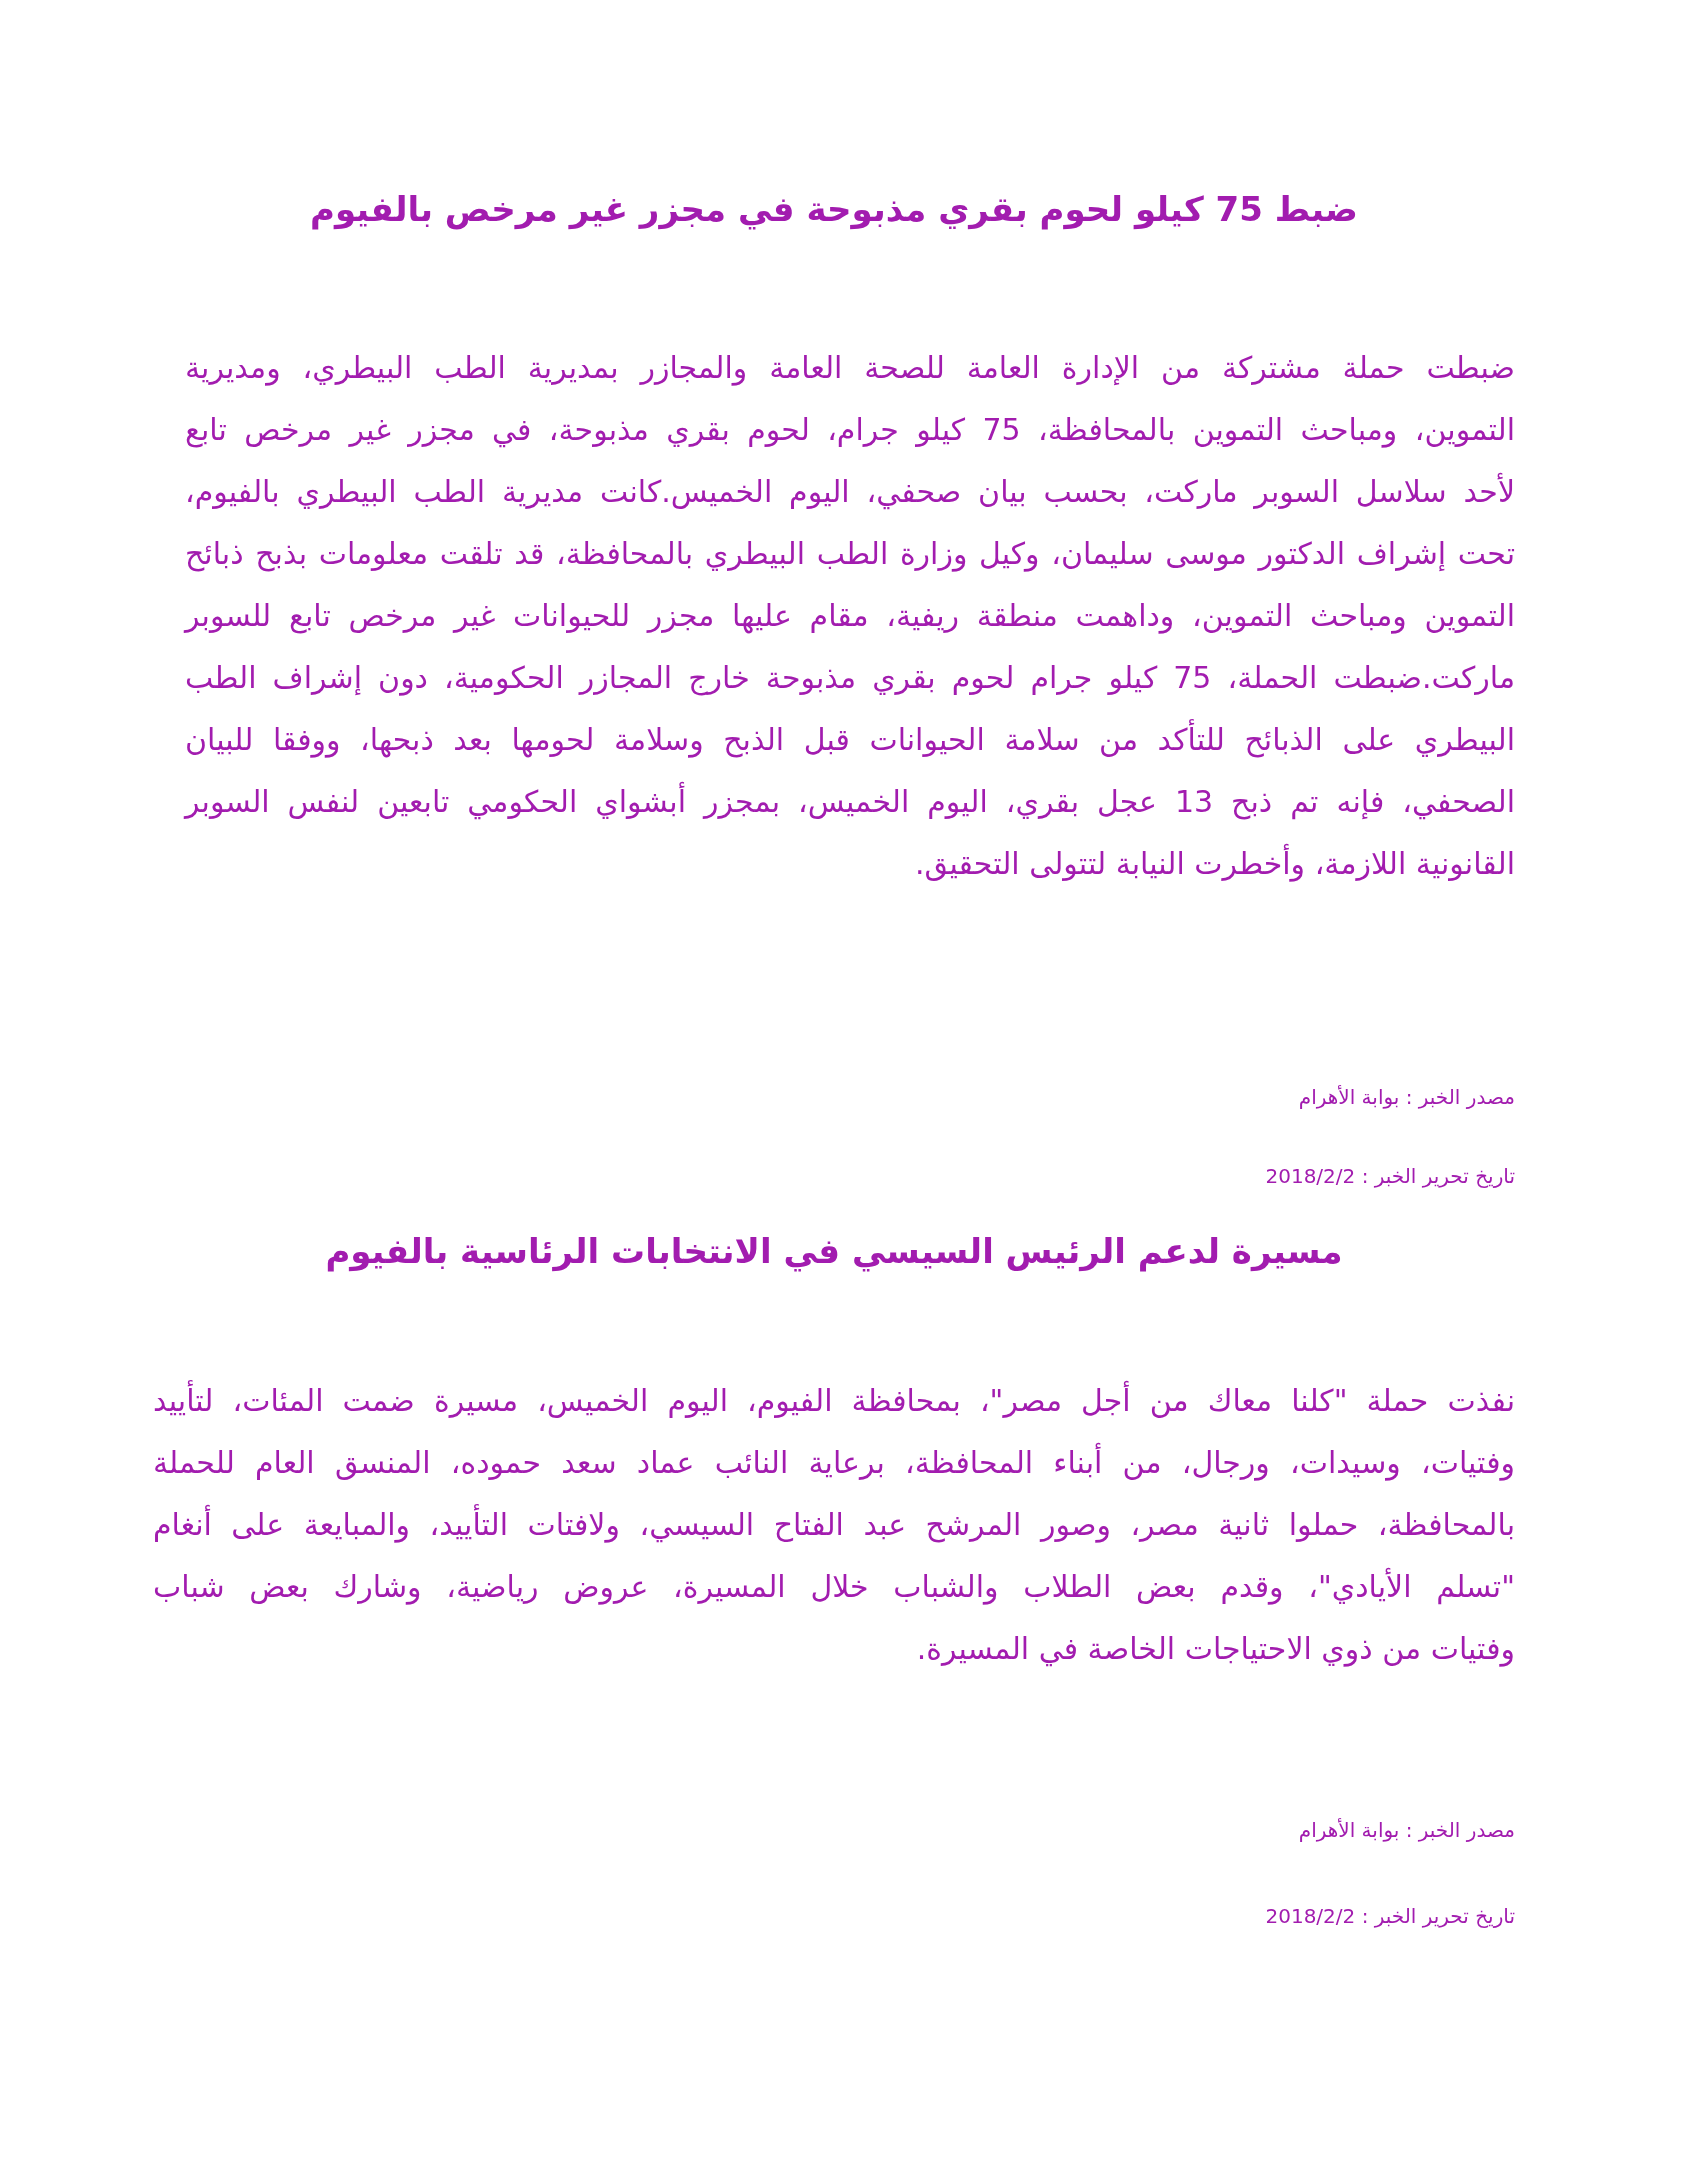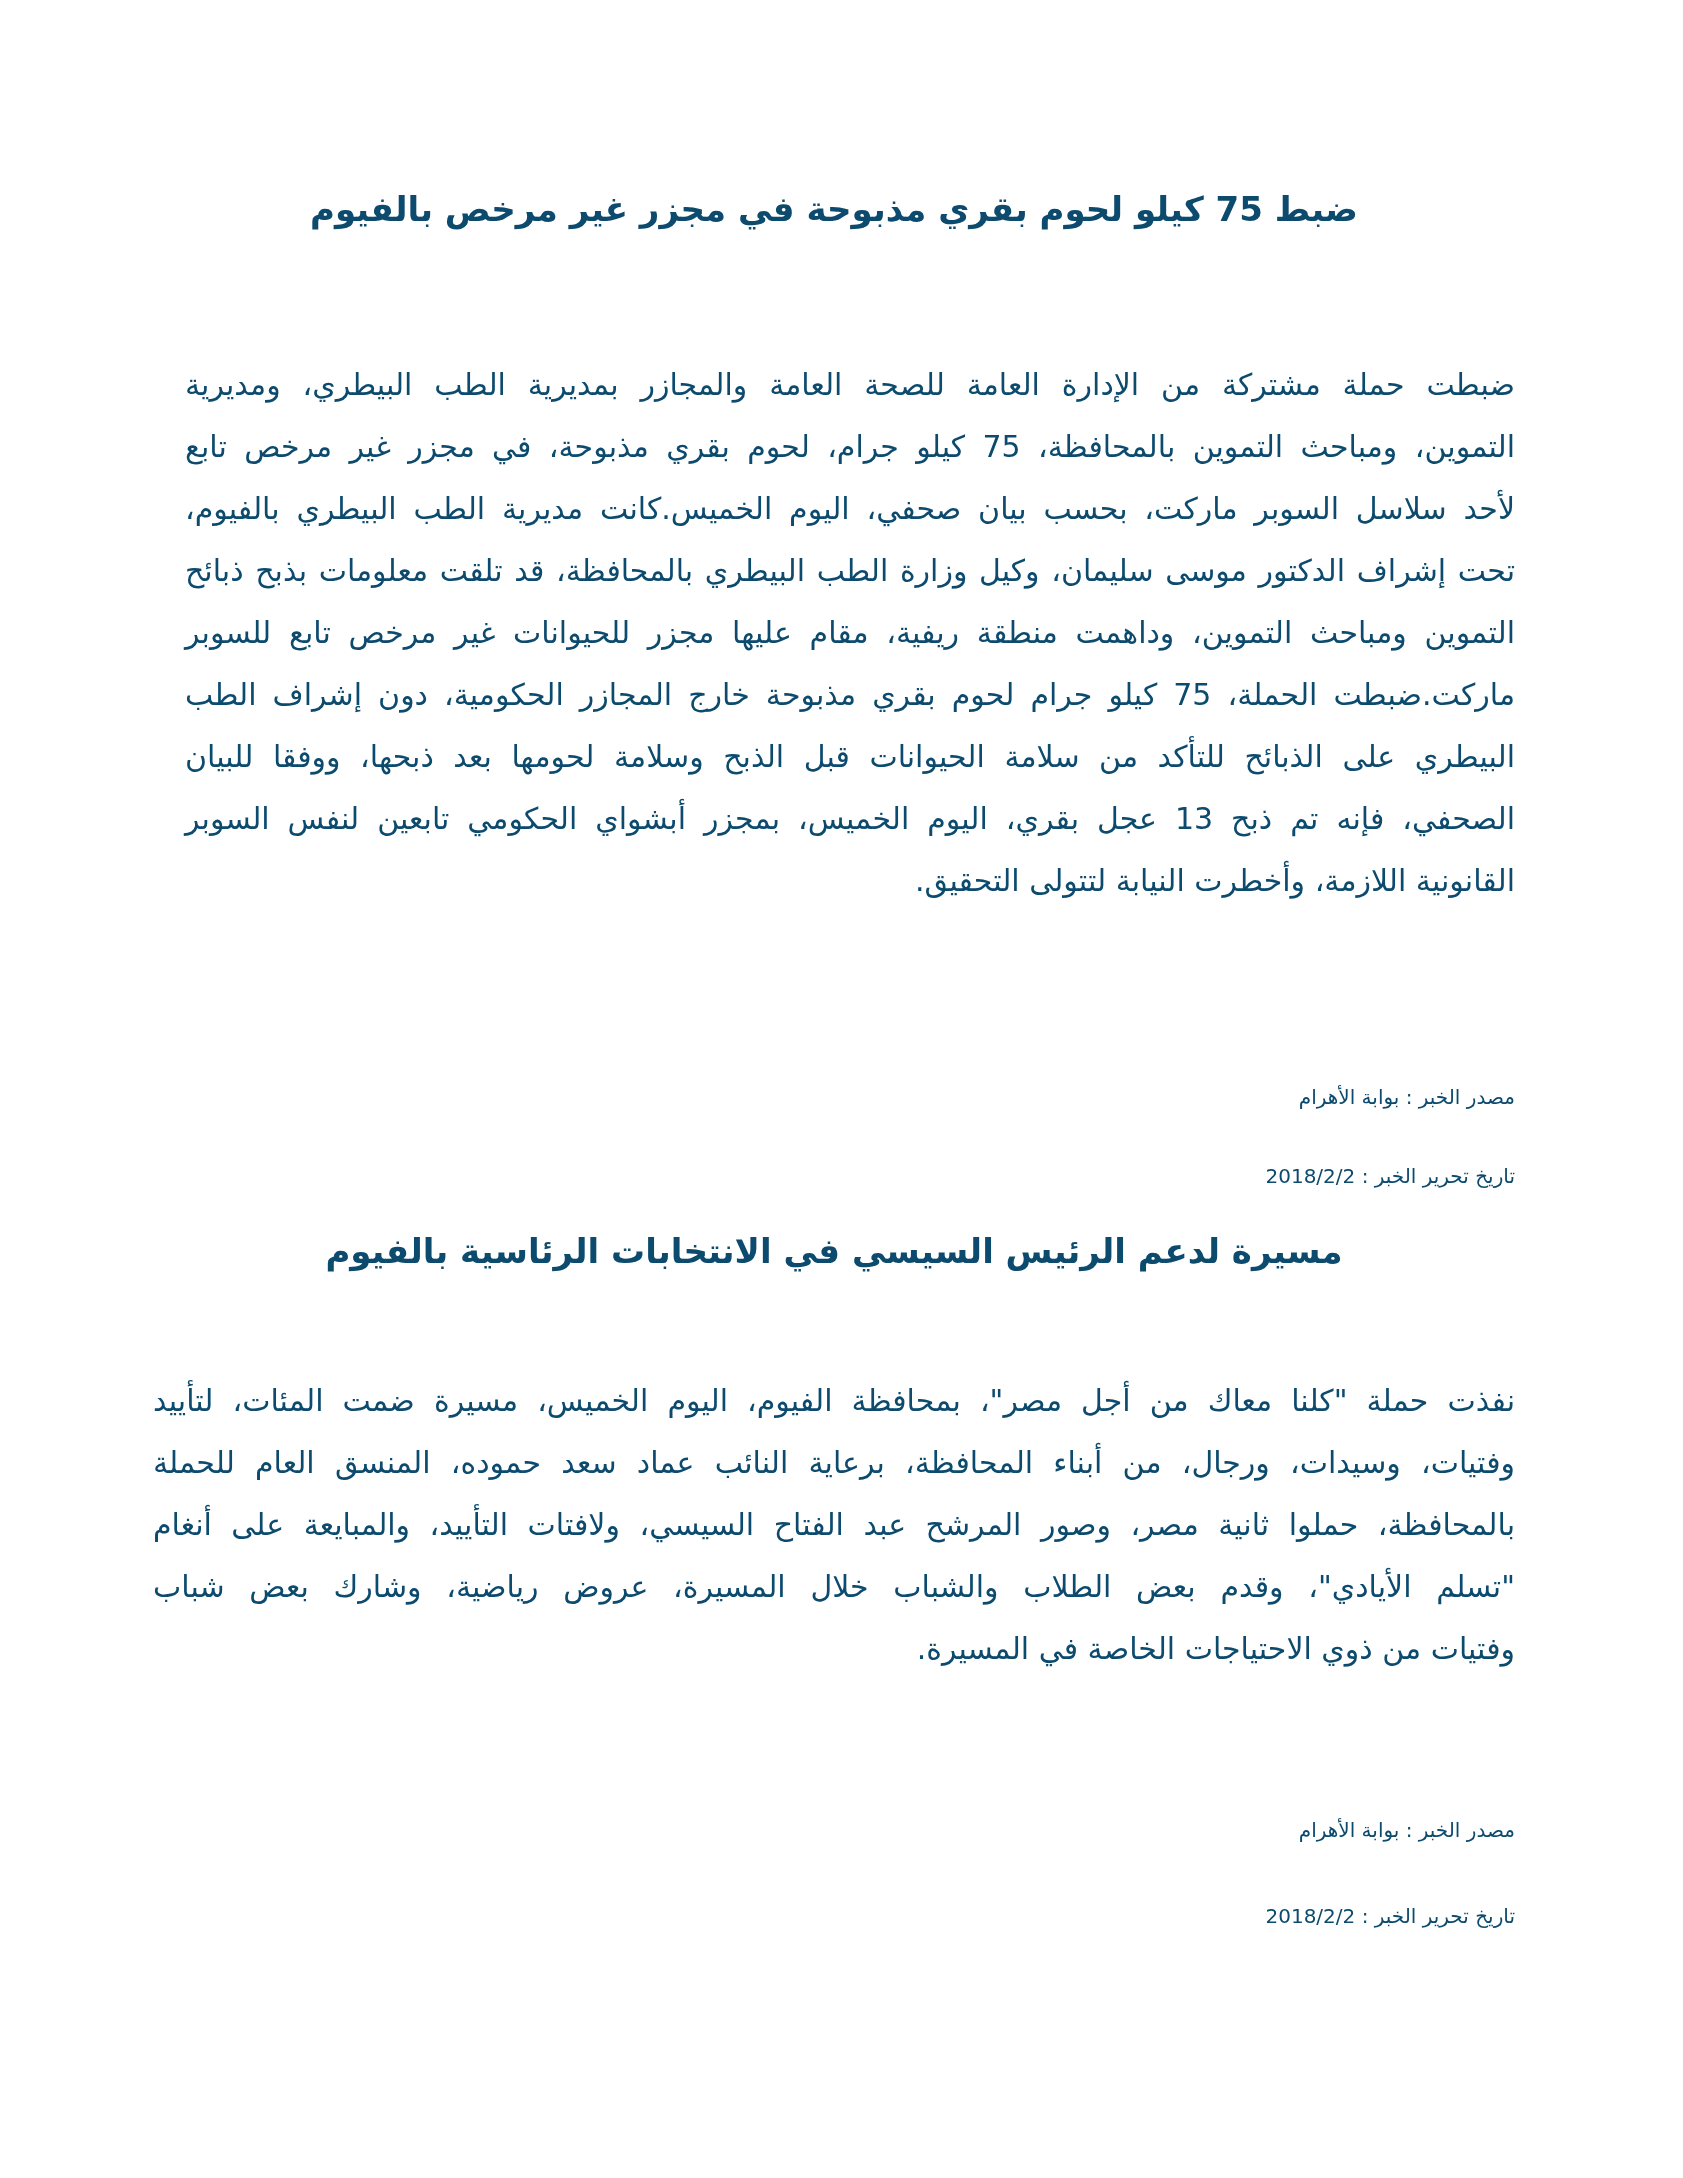--- a/index.html
+++ b/index.html
@@ -5,21 +5,21 @@
   html, body {
     margin: 0;
     padding: 0;
     background: #ffffff;
   }
   .page {
     position: relative;
     width: 1683px;
     height: 2178px;
     background: #ffffff;
-    color: #0c4a6e;
+    color: #a21caf;
     font-family: "DejaVu Sans", sans-serif;
     direction: rtl;
     overflow: hidden;
   }
   .title {
     position: absolute;
     right: 168px;
     left: 153px;
     margin: 0;
     font-size: 34px;
@@ -46,21 +46,21 @@
   }
   .meta {
     position: absolute;
     right: 168px;
     left: 153px;
     font-size: 20px;
     line-height: 62px;
     text-align: right;
   }
   #t1 { top: 178px; }
-  #b1 { top: 354px; margin-left: 32px; }
+  #b1 { top: 337px; margin-left: 32px; }
   #s1 { top: 1066px; }
   #d1 { top: 1145px; }
   #t2 { top: 1220px; }
   #b2 { top: 1370px; }
   #s2 { top: 1799px; }
   #d2 { top: 1885px; }
 </style>
 </head>
 <body>
 

